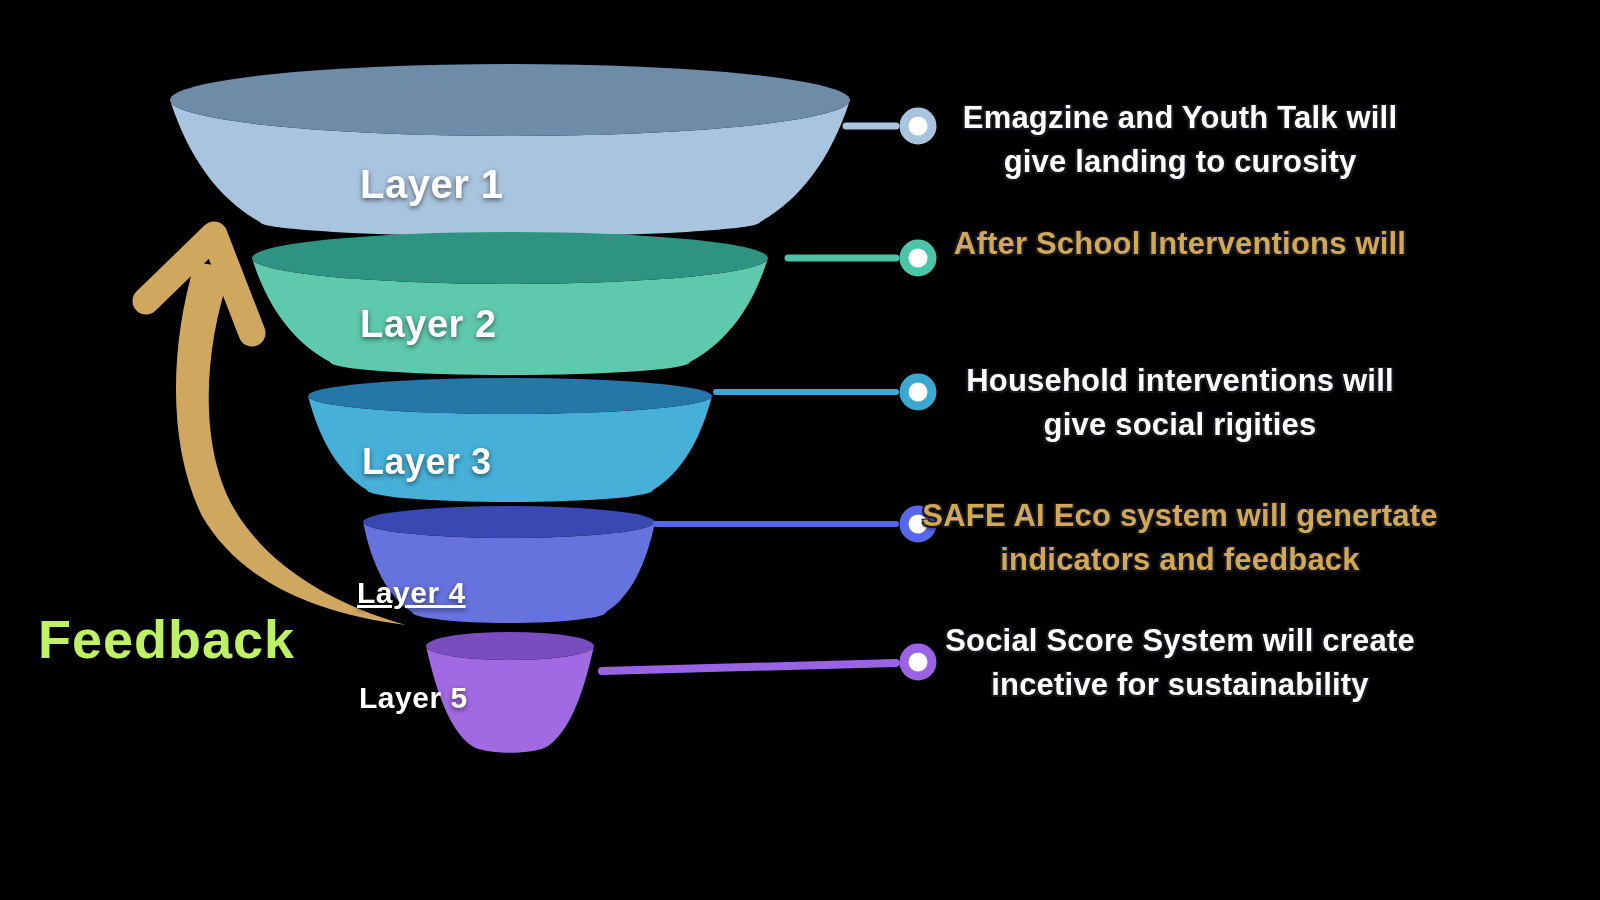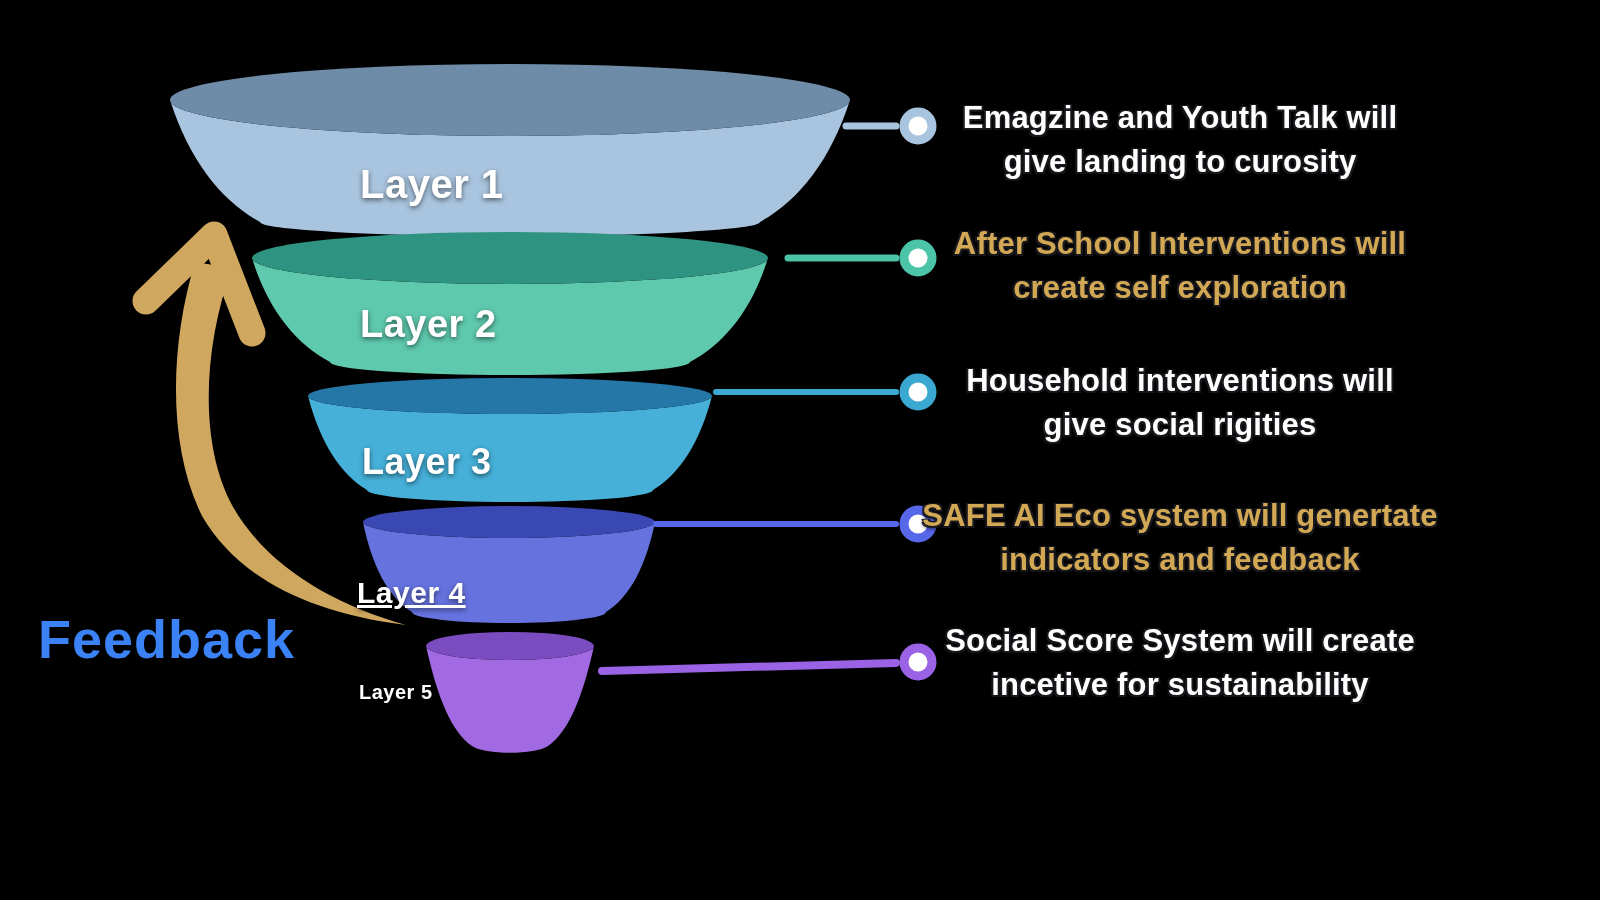--- a/index.html
+++ b/index.html
@@ -83,38 +83,37 @@
 
       <line x1="602" y1="671" x2="896" y2="663" stroke-width="8" style="stroke: rgb(154, 99, 230);"></line>
       <circle cx="918" cy="662" r="14" fill="#ffffff" stroke-width="9" style="stroke: rgb(154, 99, 230);"></circle>
     </g>
   </svg>
 
   <div class="layer-label" style="left:360px;top:162px;font-size:40px;">Layer 1</div>
   <div class="layer-label" style="left:360px;top:303px;font-size:38px;">Layer 2</div>
   <div class="layer-label" style="left:362px;top:441px;font-size:36px;">Layer 3</div>
   <div class="layer-label" style="left:357px;top:576px;font-size:30px;text-decoration:underline;">Layer 4</div>
-  <div class="layer-label" style="left:359px;top:681px;font-size:20px;">Layer 5</div>
+  <div class="layer-label" style="left:359px;top:681px;font-size:30px;">Layer 5</div>
 
   <div class="annotation" style="top: 96px; color: rgb(255, 255, 255);">
     <span class="ln">Emagzine and Youth Talk will</span>
     <span class="ln">give landing to curosity</span>
   </div>
   <div class="annotation" style="top: 222px; color: rgb(210, 168, 85);">
     <span class="ln">After School Interventions will</span>
-    <span class="ln">create self exploration</span>
   </div>
   <div class="annotation" style="top: 359px; color: rgb(255, 255, 255);">
     <span class="ln">Household interventions will</span>
     <span class="ln">give social rigities</span>
   </div>
   <div class="annotation" style="top: 619px; color: rgb(255, 255, 255);">
     <span class="ln">Social Score System will create</span>
     <span class="ln">incetive for sustainability</span>
   </div>
   <div class="annotation" style="top: 494px; color: rgb(210, 168, 85);">
     <span class="ln">SAFE AI Eco system will genertate</span>
     <span class="ln">indicators and feedback</span>
   </div>
 
-  <div id="feedback-label" style="color: #3b82f6;">Feedback</div>
+  <div id="feedback-label" style="color: #bef264;">Feedback</div>
 
 </div>
 
 </body></html>

